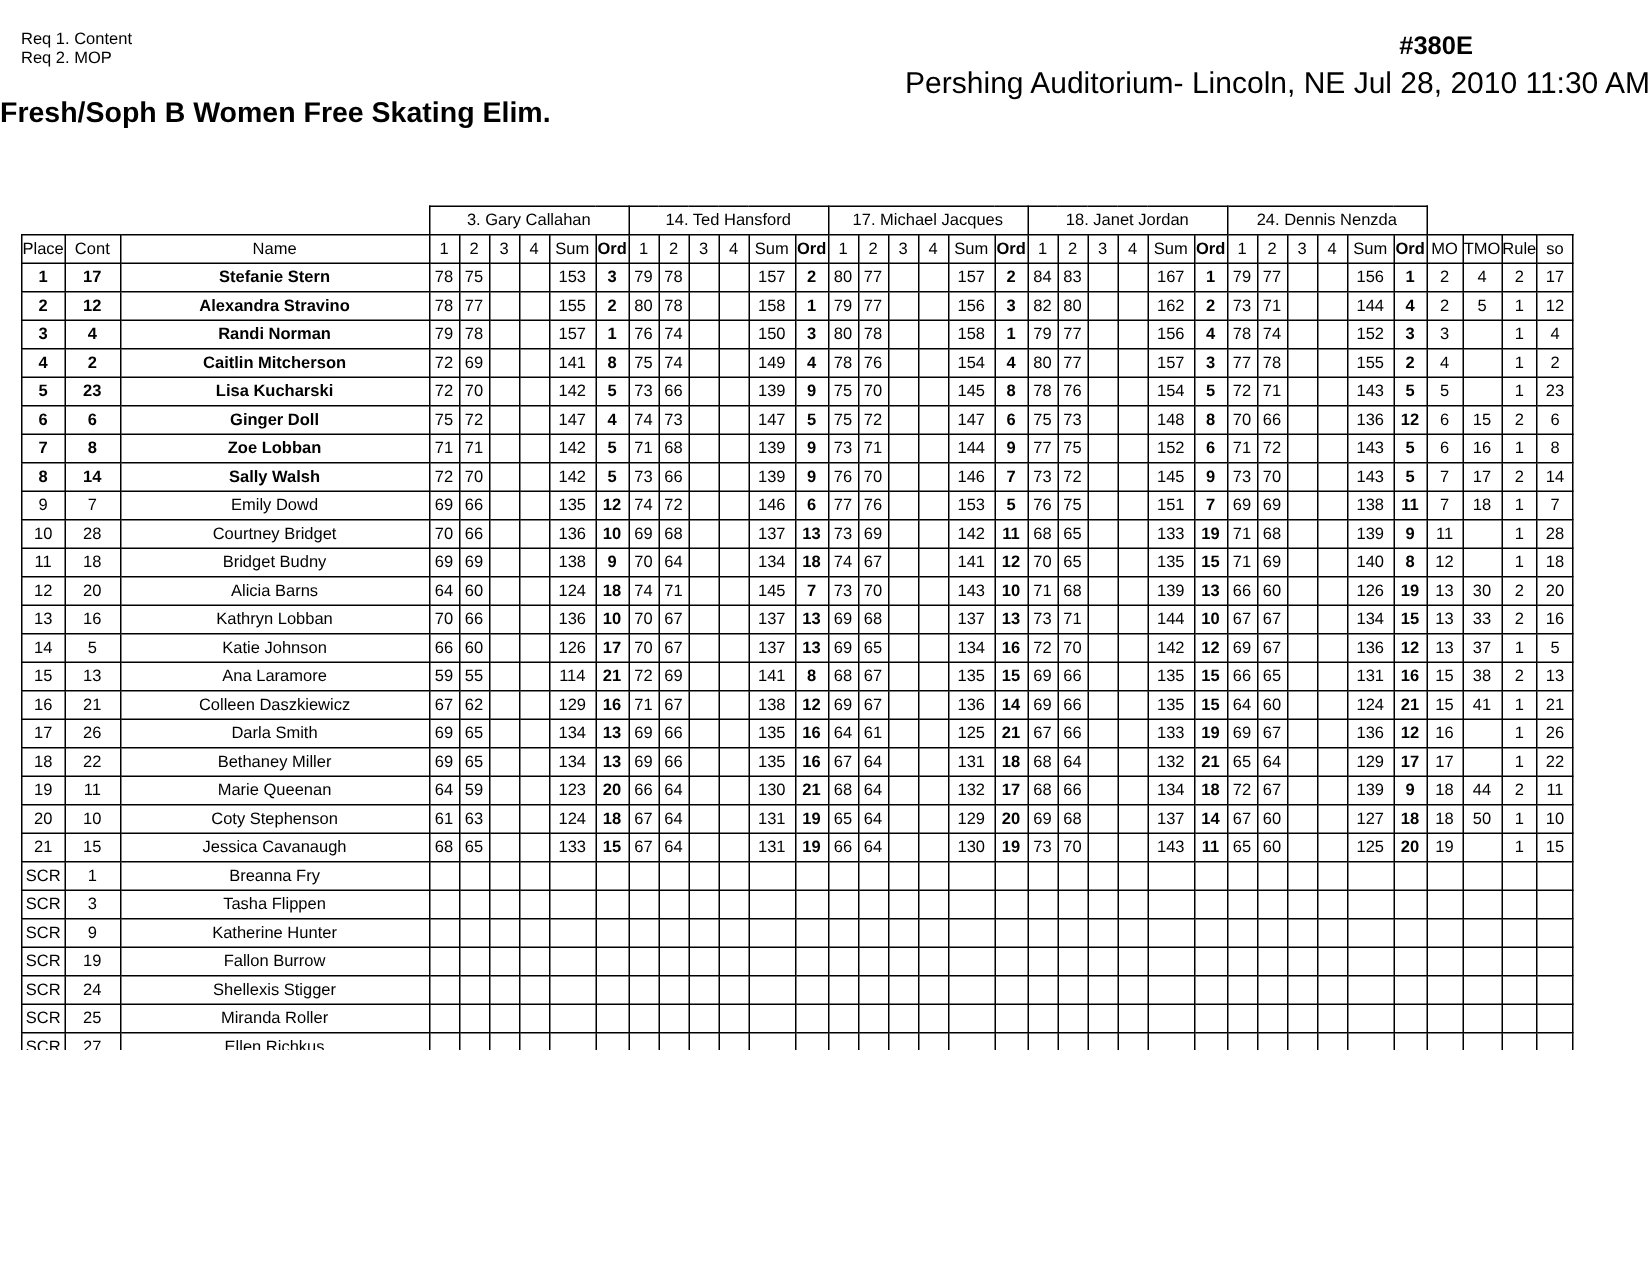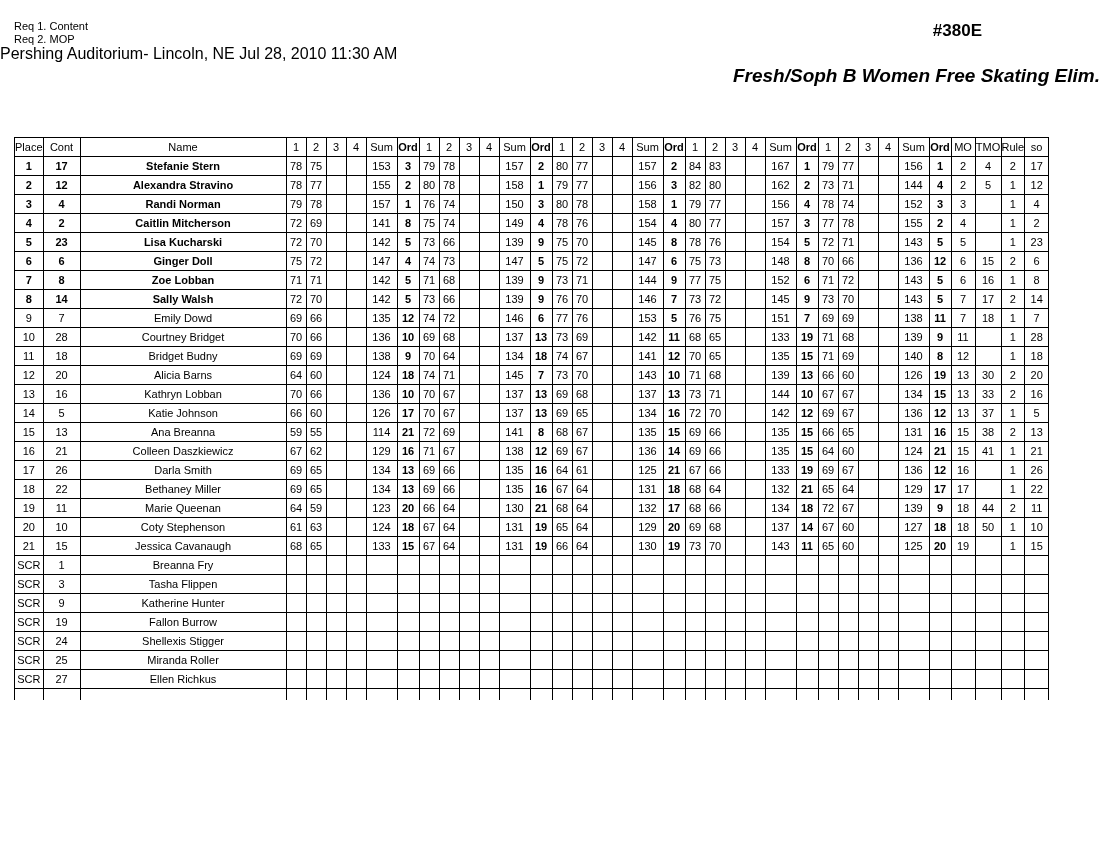--- a/index.html
+++ b/index.html
@@ -4,22 +4,22 @@
 <style>
   * { margin: 0; padding: 0; box-sizing: border-box; }
   html, body { background: #ffffff; }
   body { font-family: "Liberation Sans", sans-serif; color: #000; }
   #page { position: relative; width: 1100px; height: 700px; background: #fff; overflow: hidden; }
 
   
   .req-notes { position: absolute; left: 14px; top: 20px; font-size: 11px; line-height: 13px; white-space: pre-line; }
   .title-line { position: absolute; left: 0; top: 21px; width: 1100px; text-align: center; font-size: 17px; font-weight: bold; }
   .doc-number { position: absolute; right: 118px; top: 21px; font-size: 17px; font-weight: bold; }
-  .venue-line { position: absolute; left: 0; top: 45px; width: 1100px; text-align: left; font-size: 16px; }
-  .event-title { position: absolute; left: 0; top: 65px; width: 1100px; text-align: right; font-size: 19px; font-weight: bold; font-style: italic; }
+  .venue-line { position: absolute; left: 0; top: 45px; width: 1100px; text-align: right; font-size: 20px; }
+  .event-title { position: absolute; left: 0; top: 65px; width: 1100px; text-align: left; font-size: 19px; font-weight: bold; }
   .report-type { position: absolute; left: 0; top: 91px; width: 1100px; text-align: center; font-size: 16px; }
 
   
   #results-table { position: absolute; left: 14px; top: 137px; border-collapse: collapse; table-layout: fixed; }
   #results-table td { border: 1px solid #000; height: 19px; font-size: 11px; padding: 0; overflow: hidden; white-space: nowrap; text-align: center; vertical-align: middle; }
   tr.judge-row td { height: 18px; }
   td.spacer { border: none !important; }
   td.judge-name { text-align: left; padding-left: 5px; font-size: 12px; }
   td.name { text-align: left; padding-left: 6px; font-size: 12px; }
   td.sum { text-align: right; padding-right: 3px; }
@@ -84,20 +84,29 @@
         <col style="width: 20px;">
         <col style="width: 20px;">
         <col style="width: 31px;">
         <col style="width: 22px;">
         <col style="width: 24px;">
         <col style="width: 26px;">
         <col style="width: 23px;">
         <col style="width: 24px;">
       </colgroup>
     <tbody>
+        <tr class="judge-row">
+          <td class="spacer" colspan="3"></td>
+          <td class="judge-name" colspan="6">3.  Gary Callahan</td>
+          <td class="judge-name" colspan="6">14.  Ted Hansford</td>
+          <td class="judge-name" colspan="6">17.  Michael Jacques</td>
+          <td class="judge-name" colspan="6">18.  Janet Jordan</td>
+          <td class="judge-name" colspan="6">24.  Dennis Nenzda</td>
+          <td class="spacer" colspan="4"></td>
+        </tr>
         <tr>
           <td class="hdr">Place</td>
           <td class="hdr">Cont</td>
           <td class="hdr name">Name</td>
           <td class="hdr">1</td>
           <td class="hdr">2</td>
           <td class="hdr">3</td>
           <td class="hdr">4</td>
           <td class="hdr">Sum</td>
           <td class="hdr ord">Ord</td>
@@ -672,21 +681,21 @@
           <td class="sum">136</td>
           <td class="ord">12</td>
           <td class="tail">13</td>
           <td class="tail">37</td>
           <td class="tail">1</td>
           <td class="tail">5</td>
         </tr>
         <tr>
           <td class="place">15</td>
           <td class="cont">13</td>
-          <td class="name">Ana Breanna</td>
+          <td class="name">Ana Laramore</td>
           <td class="score">59</td>
           <td class="score">55</td>
           <td class="score"></td>
           <td class="score"></td>
           <td class="sum">114</td>
           <td class="ord">21</td>
           <td class="score">72</td>
           <td class="score">69</td>
           <td class="score"></td>
           <td class="score"></td>

